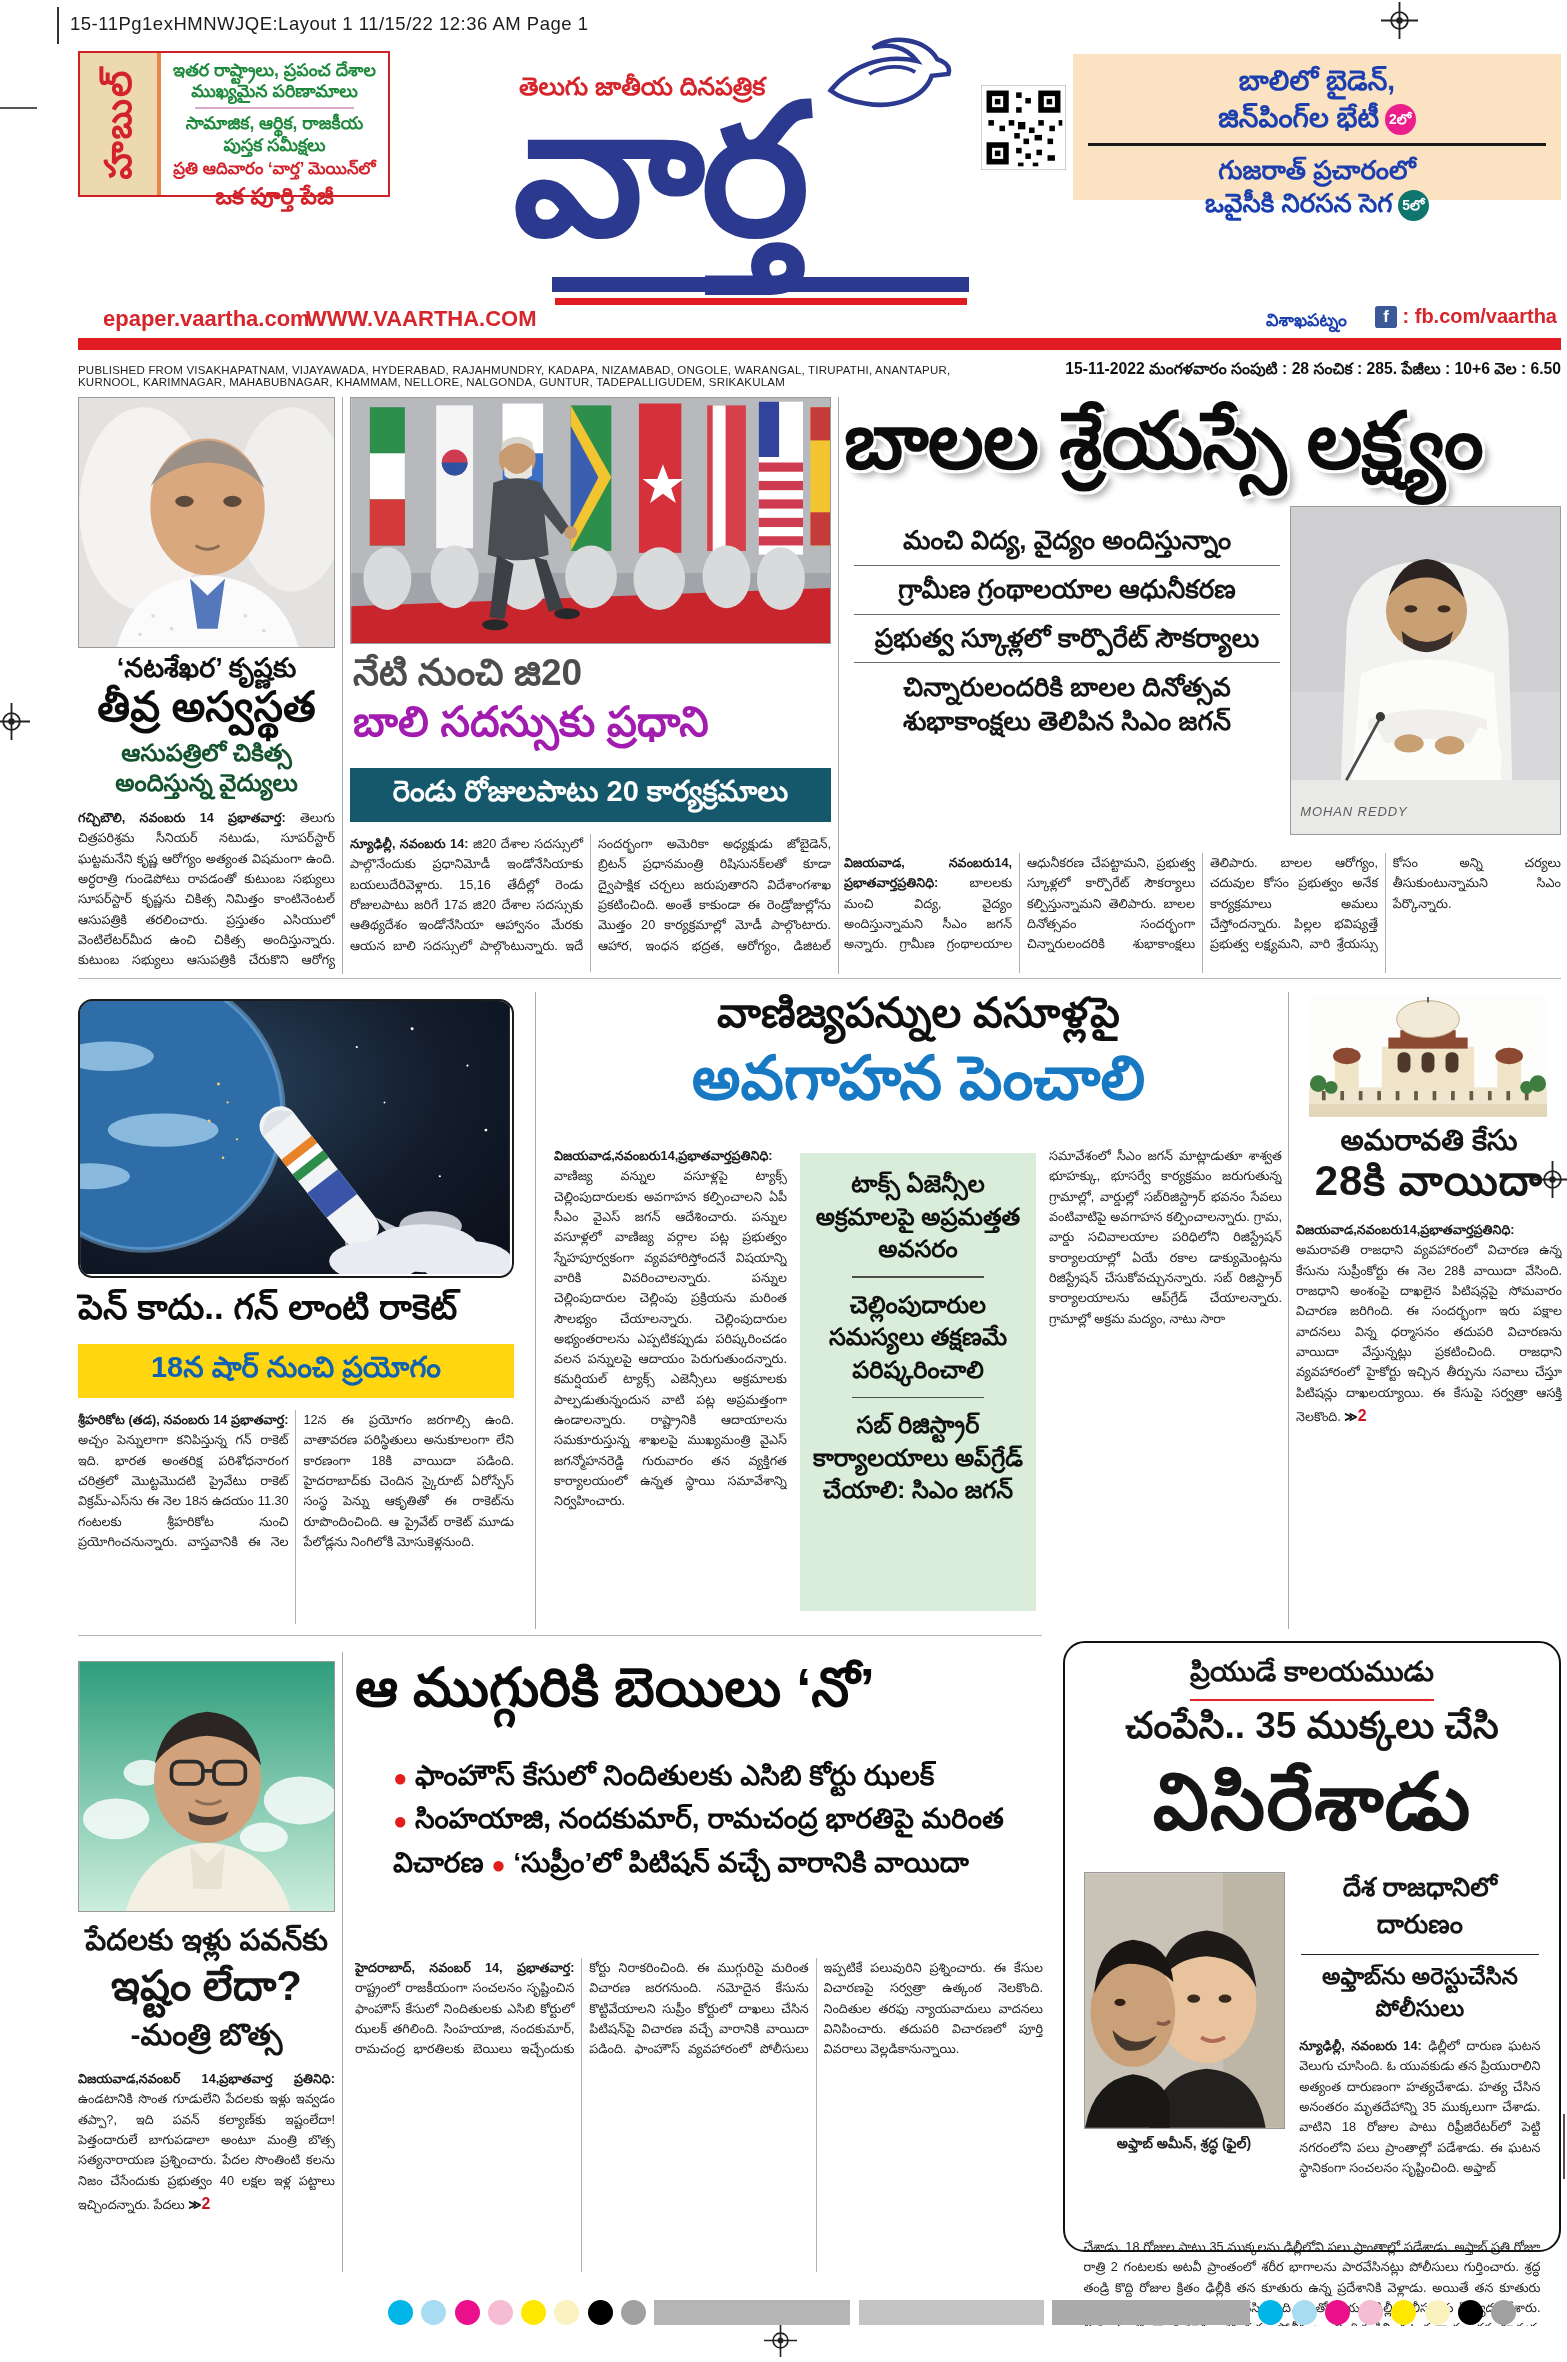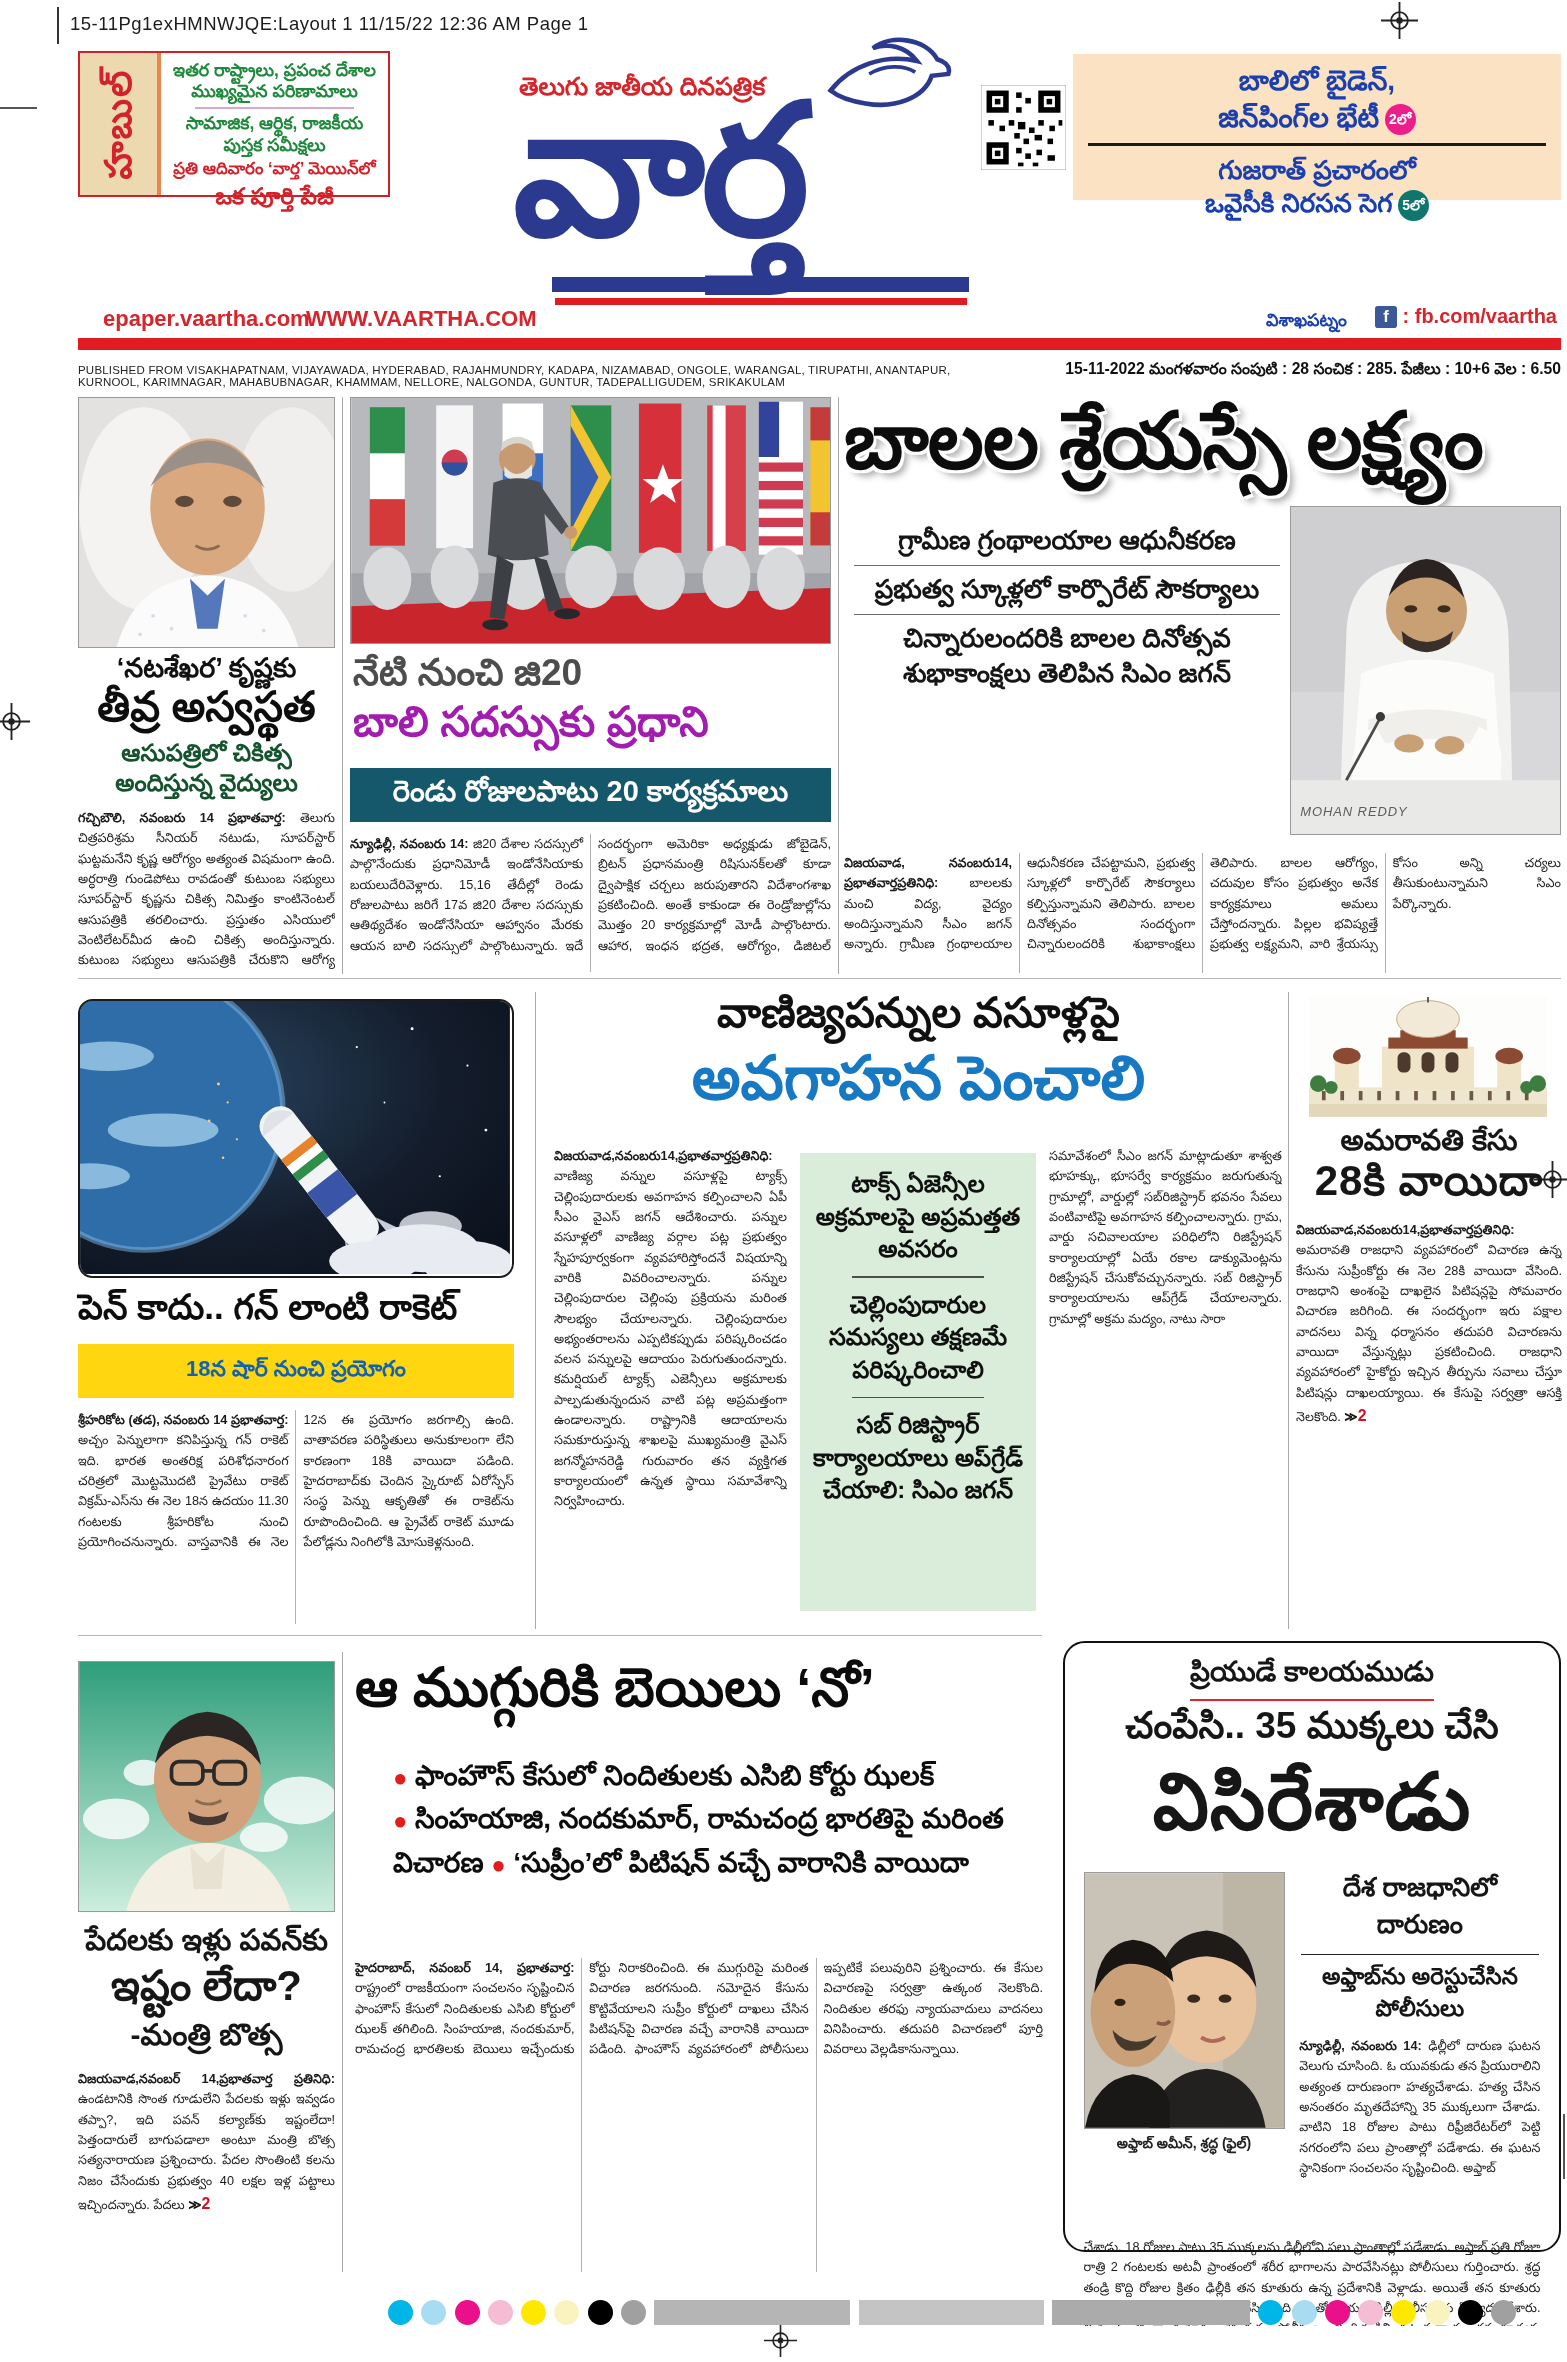--- a/index.html
+++ b/index.html
@@ -49,21 +49,21 @@
   .k-kicker{font-size:27px;font-weight:bold;color:#111}
   .k-head{font-size:42px;font-weight:bold;color:#0d0d0d;line-height:1.05}
   .k-sub{font-size:24px;font-weight:bold;color:#14532d;line-height:1.25}
   .g-kicker{font-size:37px;font-weight:bold;color:#4d4d4d}
   .g-head{font-size:42px;font-weight:bold;color:#a21caf}
   .teal-band{background:#15586b;color:#fff;font-size:29px;font-weight:bold;display:flex;align-items:center;justify-content:center}
   .main-head{font-size:79px;font-weight:800;color:#0c0c0c;letter-spacing:-0.9px;white-space:nowrap;text-shadow:-2.8px -2.8px 0 #fff,2.8px -2.8px 0 #fff,-2.8px 2.8px 0 #fff,2.8px 2.8px 0 #fff,5.5px 5.5px 7.4px rgba(0,0,0,.35)}
   .jag-b{font-size:26px;font-weight:bold;text-align:center;padding:8.3px 0;line-height:1.2}
   .jag-b.u{border-bottom:1.4px solid #6b6b6b}
   .r-head{font-size:35px;font-weight:bold;color:#0d0d0d}
-  .y-band{background:#ffd60f;color:#1262b3;font-size:22px;font-weight:bold;display:flex;align-items:center;justify-content:center}
+  .y-band{background:#ffd60f;color:#1262b3;font-size:29px;font-weight:bold;display:flex;align-items:center;justify-content:center}
   .t-kicker{font-size:42px;font-weight:bold;color:#101010}
   .t-head{font-size:61px;font-weight:bold;color:#1779c4}
   .greenbox{background:#d9edda;padding:14.8px 11px;text-align:center;font-size:24px;font-weight:bold;line-height:1.35;color:#101010}
   .gb-div{height:1.4px;background:#4d4d4d;width:62%;margin:11px auto}
   .sc-h1{font-size:29px;font-weight:bold}
   .sc-h2{font-size:42px;font-weight:bold;letter-spacing:0.9px}
   .bo-h1{font-size:29.5px;font-weight:bold}
   .bo-h2{font-size:42px;font-weight:bold}
   .bo-h3{font-size:30px;font-weight:bold}
   .bail-head{font-size:54px;font-weight:800;color:#0b0b0b}
@@ -295,20 +295,21 @@
   <div class="abs g-head" style="left:353px;top:698px">బాలి సదస్సుకు ప్రధాని</div>
   <div class="abs teal-band" style="left:350px;top:768px;width:481px;height:54px">రెండు రోజులపాటు 20 కార్యక్రమాలు</div>
   <div class="abs body-txt cols2" style="left:350px;top:834px;width:481px;height:138px">
     <span class="dateline">న్యూఢిల్లీ, నవంబరు 14:</span>
     <span>జి20 దేశాల సదస్సులో పాల్గొనేందుకు ప్రధానిమోడీ ఇండోనేసియాకు బయలుదేరివెళ్లారు. 15,16 తేదీల్లో రెండు రోజులపాటు జరిగే 17వ జి20 దేశాల సదస్సుకు ఆతిథ్యదేశం ఇండోనేసియా ఆహ్వానం మేరకు ఆయన బాలి సదస్సులో పాల్గొంటున్నారు. ఇదే సందర్భంగా అమెరికా అధ్యక్షుడు జోబైడెన్, బ్రిటన్ ప్రధానమంత్రి రిషిసునక్‌లతో కూడా ద్వైపాక్షిక చర్చలు జరుపుతారని విదేశాంగశాఖ ప్రకటించింది. అంతే కాకుండా ఈ రెండ్రోజుల్లోను మొత్తం 20 కార్యక్రమాల్లో మోడీ పాల్గొంటారు. ఆహార, ఇంధన భద్రత, ఆరోగ్యం, డిజిటల్ రూపాంతరం తదితర అంశాలపై సదస్సులో చర్చించనున్నారు. ప్రవాస భారతీయులతో సమావేశం కానున్నారు.</span>
     
   </div>
 
   <div class="abs main-head tel" style="left:844px;top:395px">బాలల శ్రేయస్సే లక్ష్యం</div>
   <div class="abs" style="left:854px;top:517px;width:426px">
+    <div class="jag-b u">మంచి విద్య, వైద్యం అందిస్తున్నాం</div>
     <div class="jag-b u">గ్రామీణ గ్రంథాలయాల ఆధునీకరణ</div>
     <div class="jag-b u">ప్రభుత్వ స్కూళ్లలో కార్పొరేట్ సౌకర్యాలు</div>
     <div class="jag-b" style="padding-bottom:1.8px">చిన్నారులందరికి బాలల దినోత్సవ</div>
     <div class="jag-b" style="padding-top:1.8px">శుభాకాంక్షలు తెలిపిన సిఎం జగన్</div>
   </div>
   <div class="abs photo" style="left:1290px;top:506px;width:271px;height:329px">
     <svg width="271" height="329" viewBox="0 0 294 356">
       <rect width="294" height="356" fill="#d8d8da"></rect>
       <rect y="0" width="294" height="200" fill="#cfcfd2"></rect>
       <path d="M60 140 Q60 60 147 58 Q234 60 236 140 L240 300 L54 300 Z" fill="#f2f2f0"></path>

